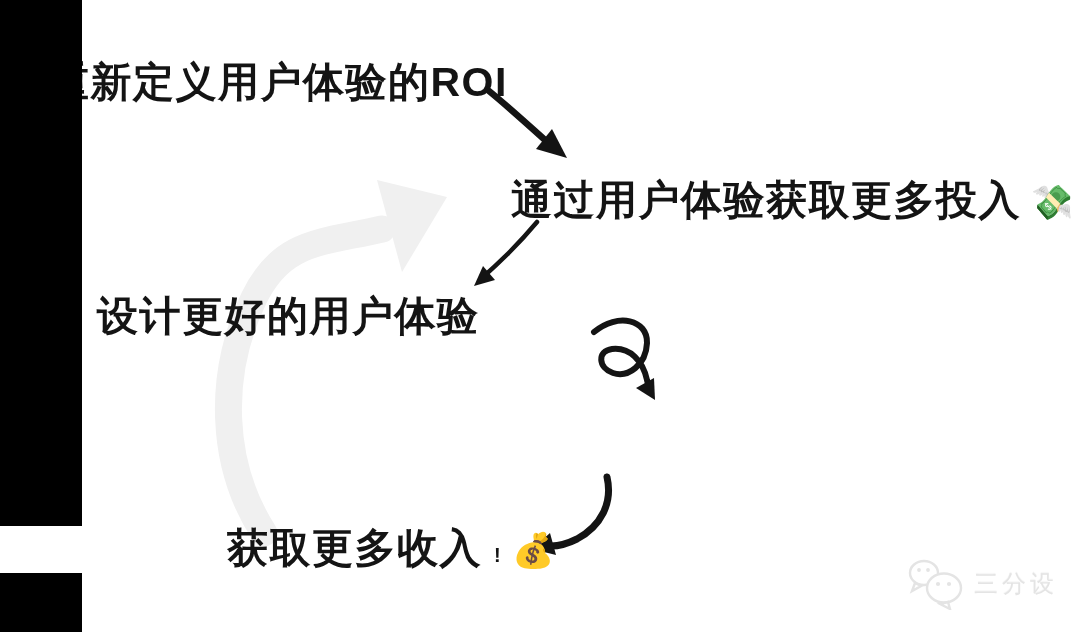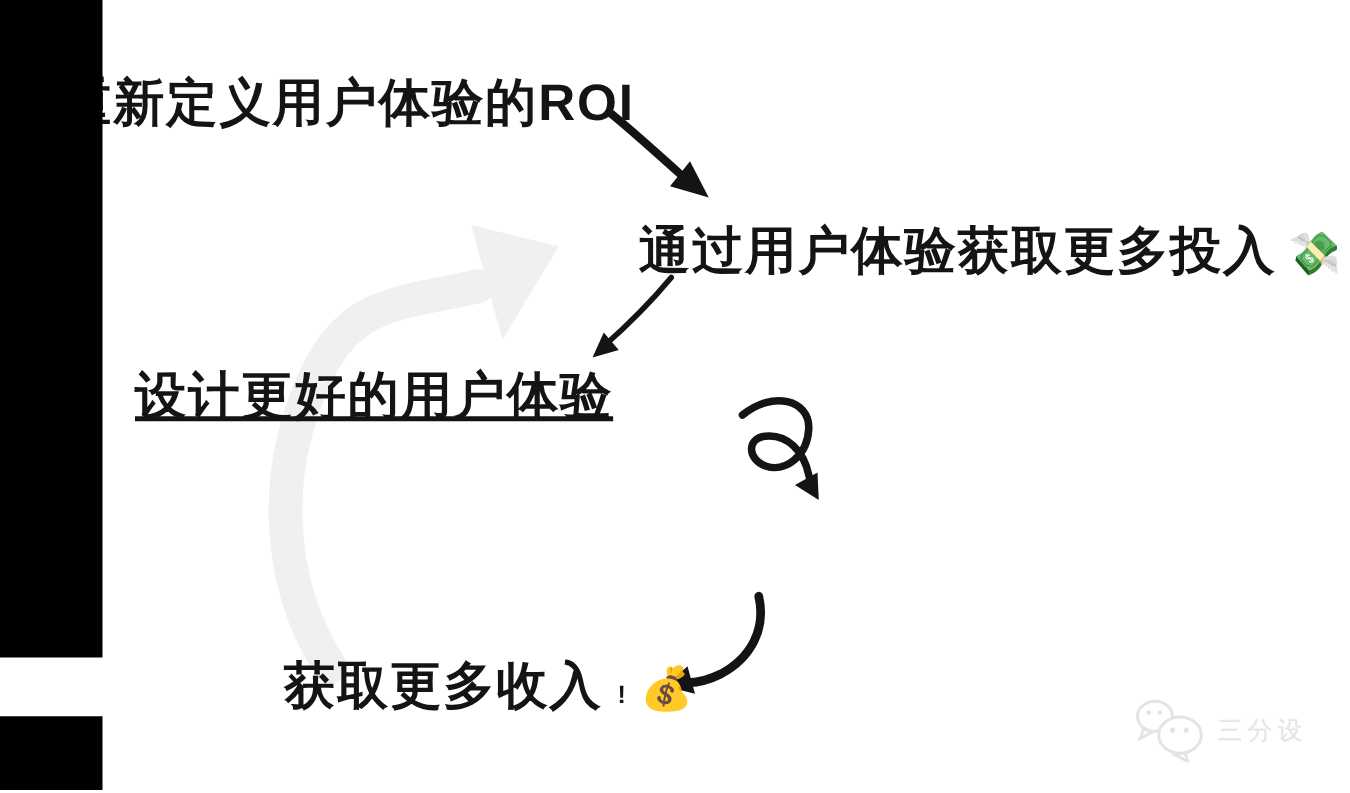--- a/index.html
+++ b/index.html
@@ -17,34 +17,34 @@
   
   .node{
     position:absolute;z-index:4;white-space:nowrap;
     font-weight:800;font-size:41px;line-height:1.1;
     color:var(--ink,#141414);letter-spacing:1.5px;
   }
   .emoji{font-size:34px;margin-left:10px;letter-spacing:0;}
   .suffix{font-size:20px;margin-left:12px;font-weight:700;}
   #node-1{left:48px;top:60px;}
   #node-2{left:479px;top:178px;margin-left:32px;}
-  #node-3{left:108px;top:294px;text-decoration:underline;}
+  #node-3{left:97px;top:294px;}
   #node-4{left:622px;top:415px;}
   #node-5{left:227px;top:526px;}
   
   .bar{position:absolute;left:0;width:82px;background:var(--bar,#000);z-index:6;}
   #bar-top{top:0;height:526px;}
   #bar-bottom{top:573px;height:59px;}
   
   .watermark{
     position:absolute;left:903px;top:558px;z-index:3;
     display:flex;align-items:center;gap:7px;
   }
   .wm-text{
-    font-size:20px;letter-spacing:4px;font-weight:400;
+    font-size:24px;letter-spacing:4px;font-weight:400;
     color:var(--wm,#e4e4e4);
     text-shadow:0 1px 1px rgba(255,255,255,.95), 0 -1px 1px rgba(0,0,0,.05);
     text-align:center;
   }
   .wm-icon .bubble{fill:#ffffff;stroke:var(--wm,#e4e4e4);stroke-width:2.4;}
   .wm-icon .eye{fill:var(--wm,#e4e4e4);stroke:none;}
 </style>
 </head>
 <body>
 

